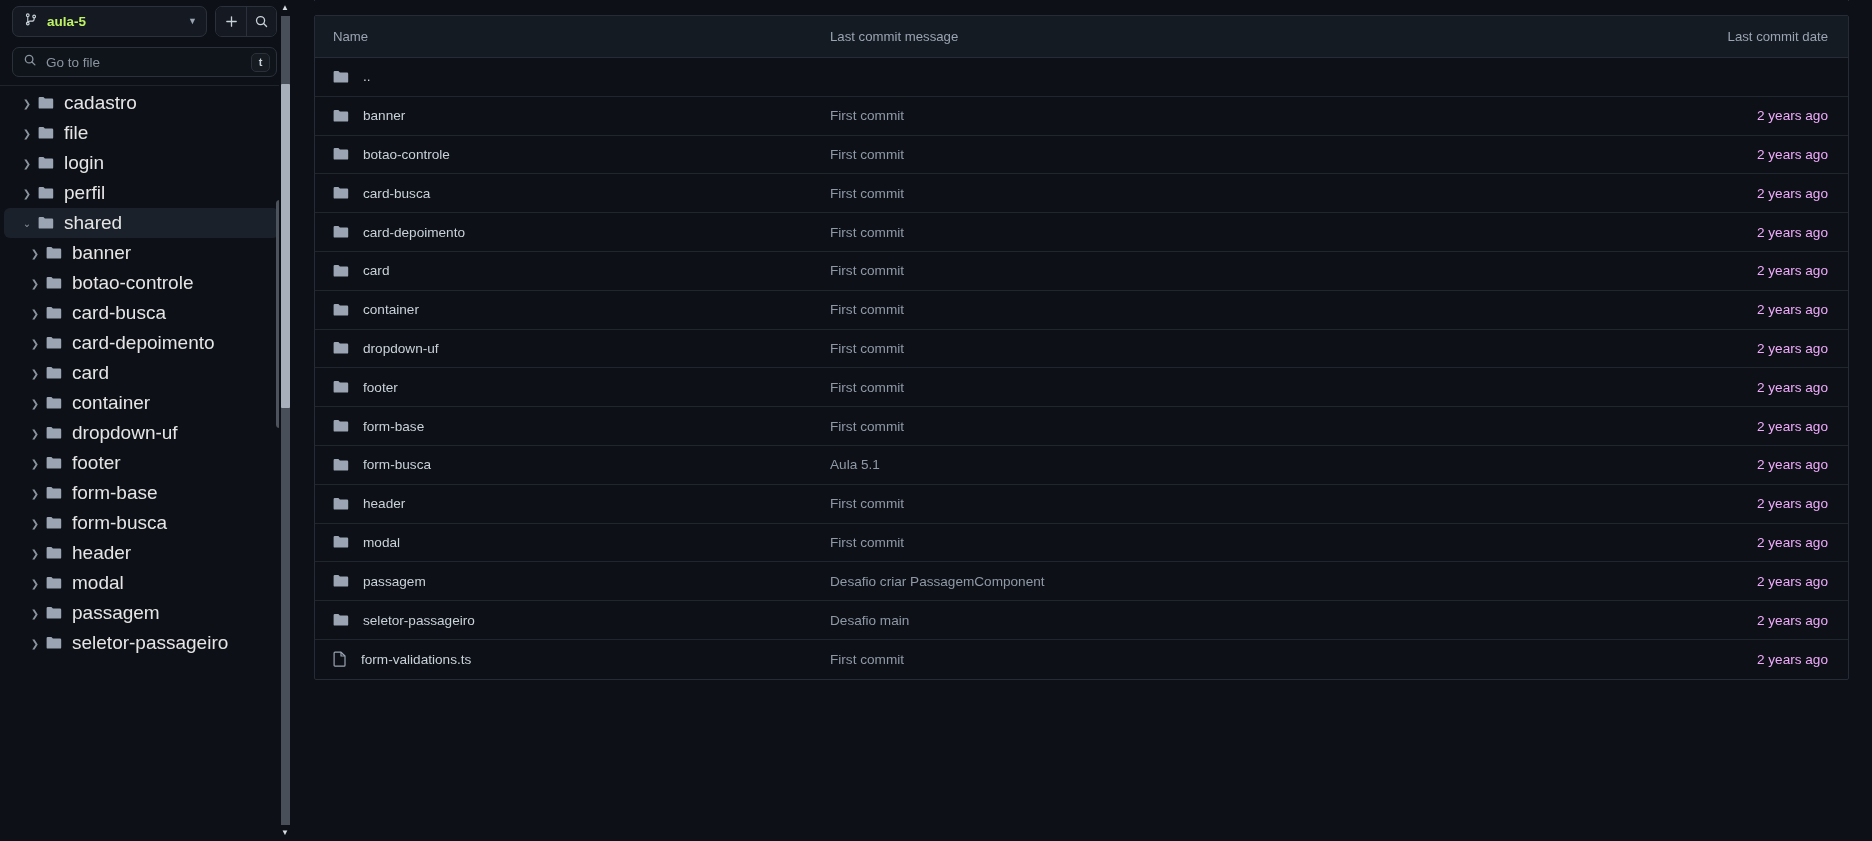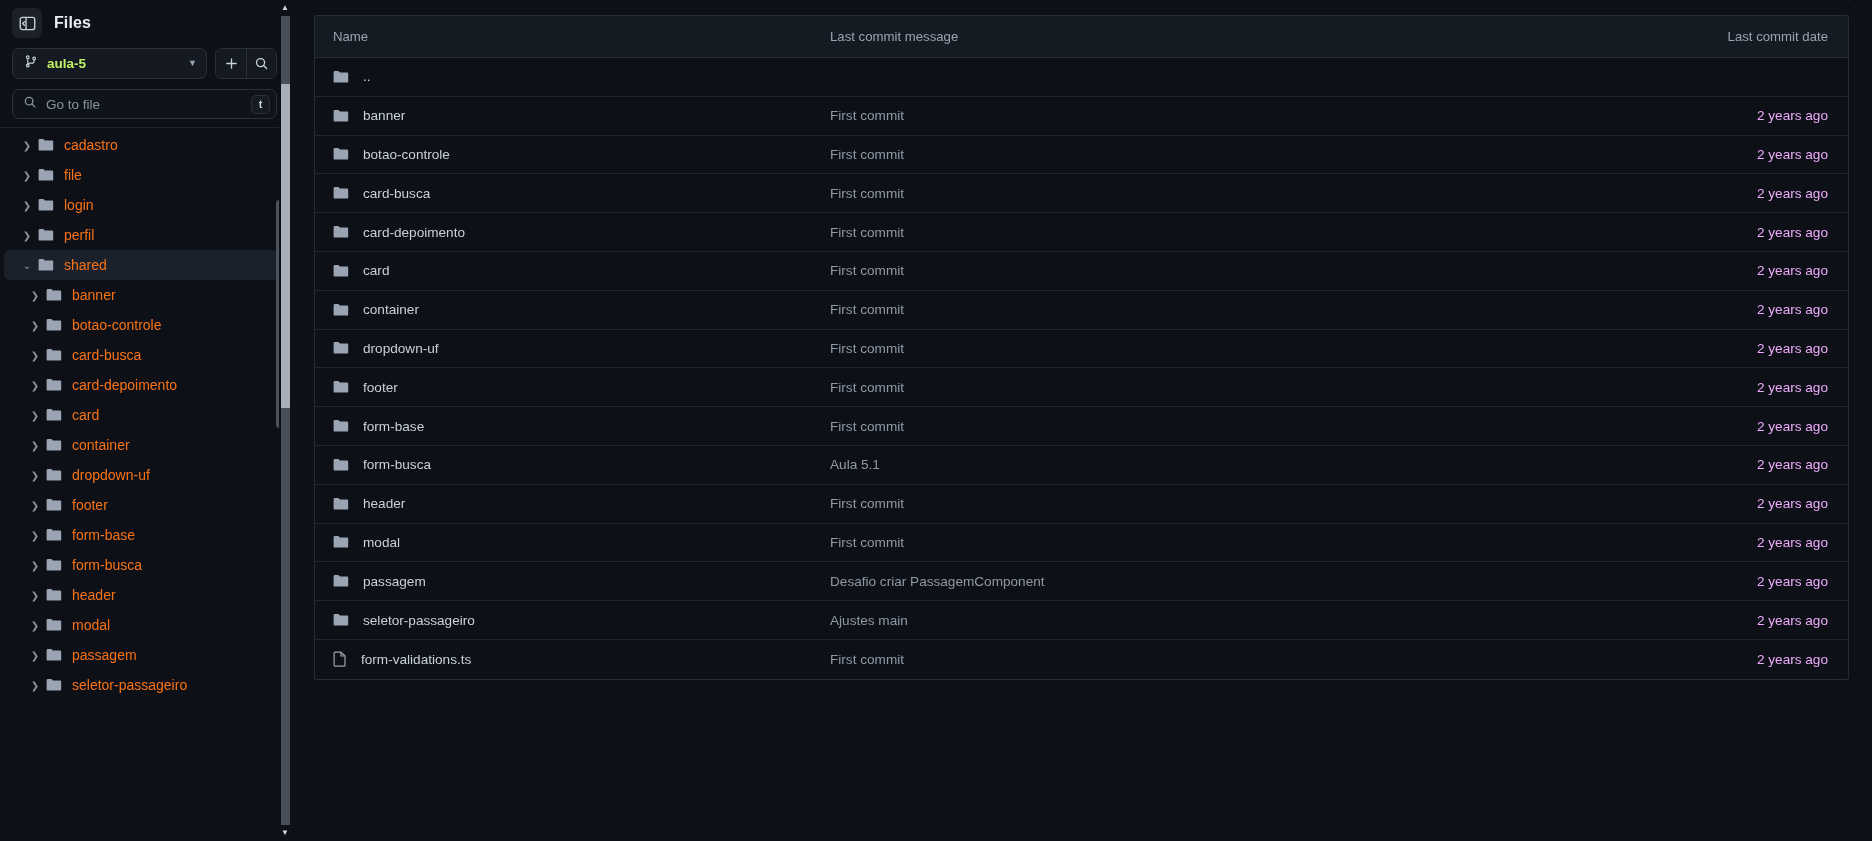--- a/index.html
+++ b/index.html
@@ -80,21 +80,21 @@
     display: flex; align-items: center; height: 30px; gap: 0;
     padding-left: 12px; cursor: pointer; border-radius: 6px;
     margin: 0 10px 0 4px;
   }
   .tree-row.selected { background: #1b212b; }
   .tw {
     width: 22px; display: flex; align-items: center; justify-content: center;
     color: #8b949e; font-size: 10px; flex: 0 0 22px;
   }
   .tree-row .folder { margin-right: 10px; flex: 0 0 auto; display:flex; }
-  .tree-label { font-size: 14px; color: #f97316; white-space: nowrap; }
+  .tree-label { font-size: 19px; color: #e5e5e5; white-space: nowrap; }
   .depth2 { padding-left: 20px; }
 
   .sb-scrollbar {
     position: absolute; right: 6px; top: 128px; width: 7px; bottom: 12px;
   }
   .sb-thumb {
     position: absolute; left: 0; width: 7px; top: 72px; height: 228px;
     background: #4c535c; border-radius: 4px;
   }
 
@@ -140,30 +140,20 @@
 
   .folder svg, .filedoc svg { display: block; }
 </style>
 </head>
 <body>
 
 <div class="app">
 
   <aside class="sidebar">
 
-    <div class="sb-header">
-      <div class="panel-toggle">
-        <svg width="17" height="17" viewBox="0 0 16 16" fill="none" stroke="#c9d1d9" stroke-width="1.3">
-          <rect x="1.2" y="2.2" width="13.6" height="11.6" rx="2"></rect>
-          <line x1="6.6" y1="2.2" x2="6.6" y2="13.8"></line>
-          <path d="M5.0 6.4 L3.5 8 L5.0 9.6" stroke-linecap="round" stroke-linejoin="round"></path>
-        </svg>
-      </div>
-      <div class="sb-title">Files</div>
-    </div>
 
     <div class="sb-branchrow">
       <div class="branch-select">
         <span>
           <svg width="14" height="15" viewBox="0 0 16 16" fill="none" stroke="#c9d1d9" stroke-width="1.25">
             <circle cx="4.3" cy="3.1" r="1.55"></circle>
             <circle cx="4.3" cy="12.6" r="1.55"></circle>
             <circle cx="11.6" cy="4.6" r="1.55"></circle>
             <path d="M4.3 4.7 V11" stroke-linecap="round"></path>
             <path d="M11.6 6.2 v1.1 a2.6 2.6 0 0 1-2.6 2.6 H6.9 a2.6 2.6 0 0 0-2.6 2.0" stroke-linecap="round"></path>
@@ -575,21 +565,21 @@
           </div>
           <div class="ft-row">
             <div class="c-name">
               <span class="folder">
                 <svg width="16" height="14" viewBox="0 0 16 14">
                   <path d="M0.6 2.2a1.2 1.2 0 0 1 1.2-1.2h3.6l1.5 1.6h7.1a1.2 1.2 0 0 1 1.2 1.2v7.6a1.2 1.2 0 0 1-1.2 1.2H1.8a1.2 1.2 0 0 1-1.2-1.2z" fill="#9aa4b2"></path>
                 </svg>
               </span>
               <span class="name-txt">seletor-passageiro</span>
             </div>
-            <div class="c-msg"><span class="msg-txt">Ajustes main</span></div>
+            <div class="c-msg"><span class="msg-txt">Desafio main</span></div>
             <div class="c-date"><span class="date-txt">2 years ago</span></div>
           </div>
           <div class="ft-row">
             <div class="c-name">
               <span class="filedoc">
                 <svg width="14" height="16" viewBox="0 0 14 16" fill="none" stroke="#9aa4b2" stroke-width="1.2">
                   <path d="M2 1.2h6.0L12 5.0v9.2a.9.9 0 0 1-.9.9H2a.9.9 0 0 1-.9-.9V2.1A.9.9 0 0 1 2 1.2z" stroke-linejoin="round"></path>
                   <path d="M8.0 1.3V5.0H11.9" stroke-linejoin="round"></path>
                 </svg>
               </span>

